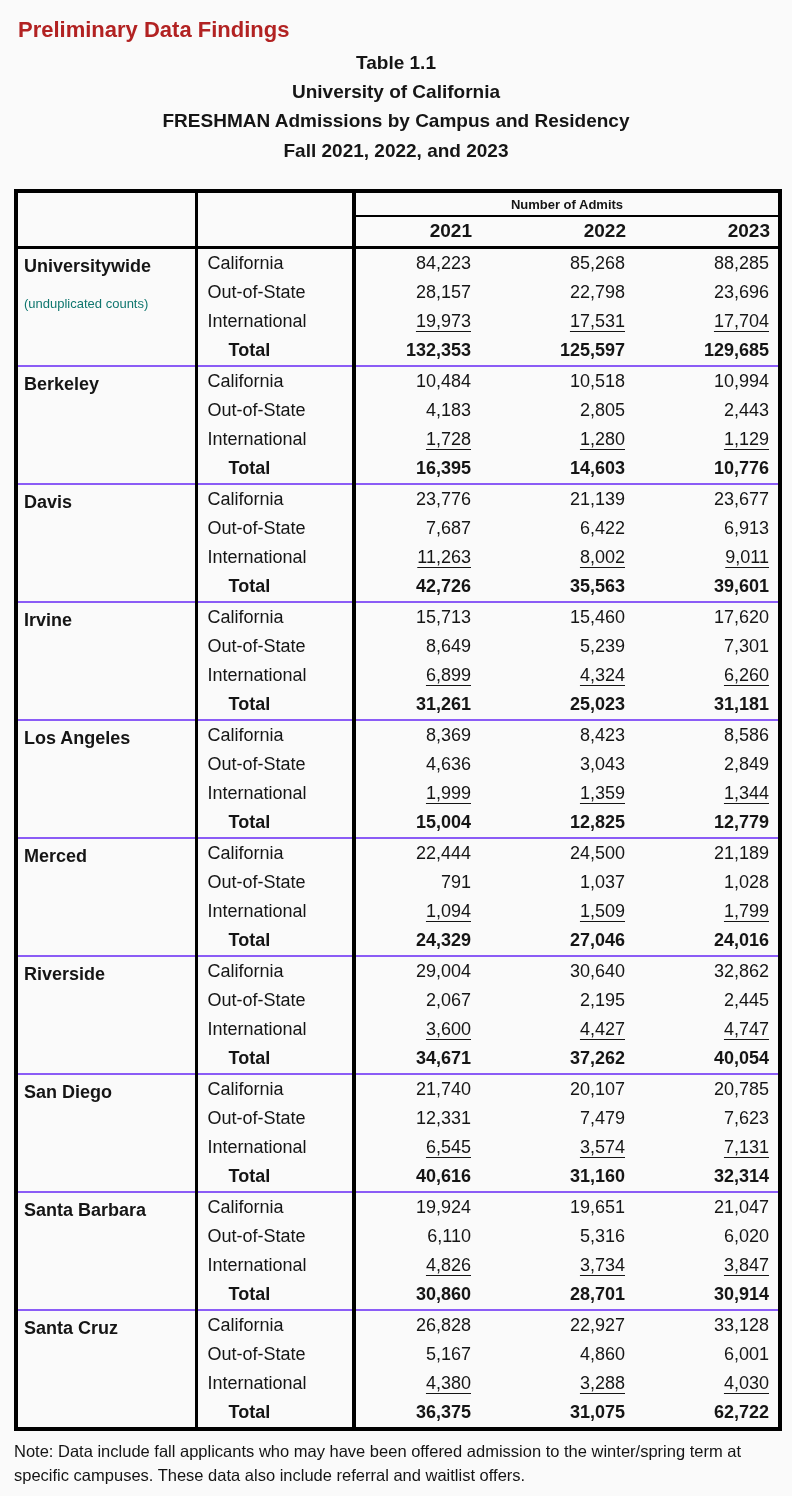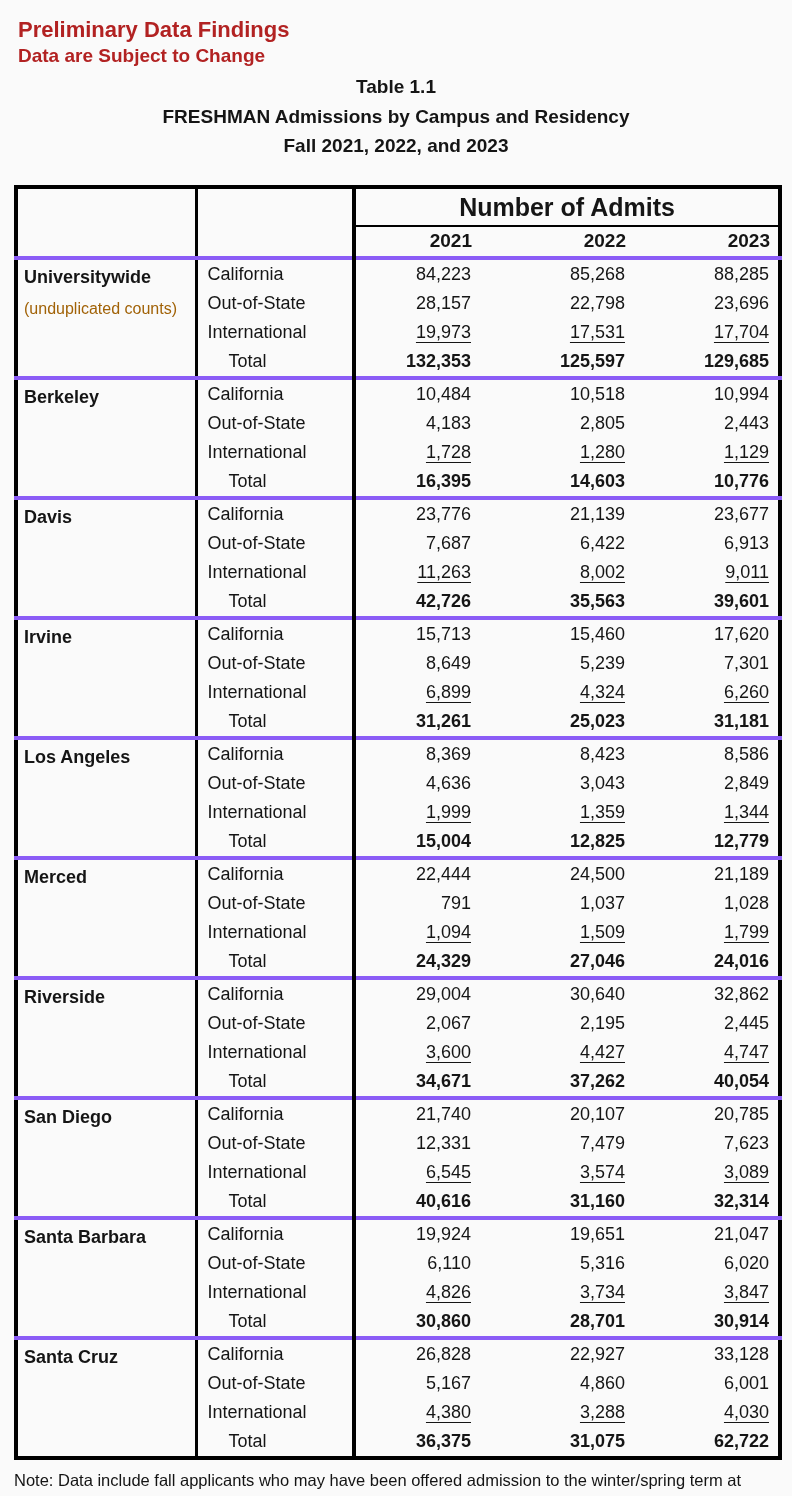--- a/index.html
+++ b/index.html
@@ -38,73 +38,73 @@
   col.c-y3     { width: 146px; }
 
   thead td.corner-campus {
     border-right: 3px solid #000;
   }
   thead td.corner-res {
     border-right: 4px solid #000;
   }
   th.admits-header {
     font-weight: bold;
-    font-size: 25px;
+    font-size: 13px;
     padding: 4px 0 3px 0;
     border-bottom: 2px solid #000;
   }
   tr.year-row th {
     font-weight: bold;
     text-align: right;
     padding: 3px 8px 4px 0;
     font-size: 19px;
   }
   thead tr.year-row th, thead td { border-bottom: 3px solid #000; }
 
-  tbody.group { border-top: 4px solid #8b5cf6; }
+  tbody.group { border-top: 2px solid #8b5cf6; }
 
   td.campus {
     vertical-align: top;
     border-right: 3px solid #000;
     padding: 4px 4px 0 6px;
   }
   .campus-name { font-weight: bold; font-size: 18px; line-height: 1.55; }
-  .campus-note { font-weight: normal; font-size: 16px; color: #a16207; margin-top: 9px; }
+  .campus-note { font-weight: normal; font-size: 13px; color: #0f766e; margin-top: 15px; }
 
   td.residency {
     border-right: 4px solid #000;
     padding: 2px 4px 2px 10px;
     height: 25px;
   }
-  td.residency.total { font-weight: normal; padding-left: 31px; }
+  td.residency.total { font-weight: bold; padding-left: 31px; }
 
   td.num {
     text-align: right;
     padding: 2px 9px 2px 0;
     height: 25px;
   }
   td.num.intl { text-decoration: underline; text-underline-offset: 4px; }
   td.num.total { font-weight: bold; }
 
   
   .notes { margin: 9px 16px 0 14px; font-size: 16.5px; line-height: 1.45; color: #141414; }
   .notes p { margin: 0 0 13px 0; }
 </style>
 </head>
 <body>
 
 <div class="page">
 
   <div class="banner" style="color: rgb(178, 34, 34);">
     <div class="banner-line1">Preliminary Data Findings</div>
-    <div class="banner-line2">Data are Subject to Change</div>
   </div>
 
   <div class="titles">
     <div>Table 1.1</div>
+    <div>University of California</div>
     <div>FRESHMAN Admissions by Campus and Residency</div>
     <div>Fall 2021, 2022, and 2023</div>
   </div>
 
   <table class="admissions">
     <colgroup>
       <col class="c-campus">
         <col class="c-res">
         <col class="c-y1">
         <col class="c-y2">
@@ -339,21 +339,21 @@
         <tr>
           <td class="residency">Out-of-State</td>
           <td class="num">12,331</td>
           <td class="num">7,479</td>
           <td class="num">7,623</td>
         </tr>
         <tr>
           <td class="residency">International</td>
           <td class="num intl">6,545</td>
           <td class="num intl">3,574</td>
-          <td class="num intl">3,089</td>
+          <td class="num intl">7,131</td>
         </tr>
         <tr>
           <td class="residency total">Total</td>
           <td class="num total">40,616</td>
           <td class="num total">31,160</td>
           <td class="num total">32,314</td>
         </tr>
       </tbody>
       <tbody class="group">
         <tr>

